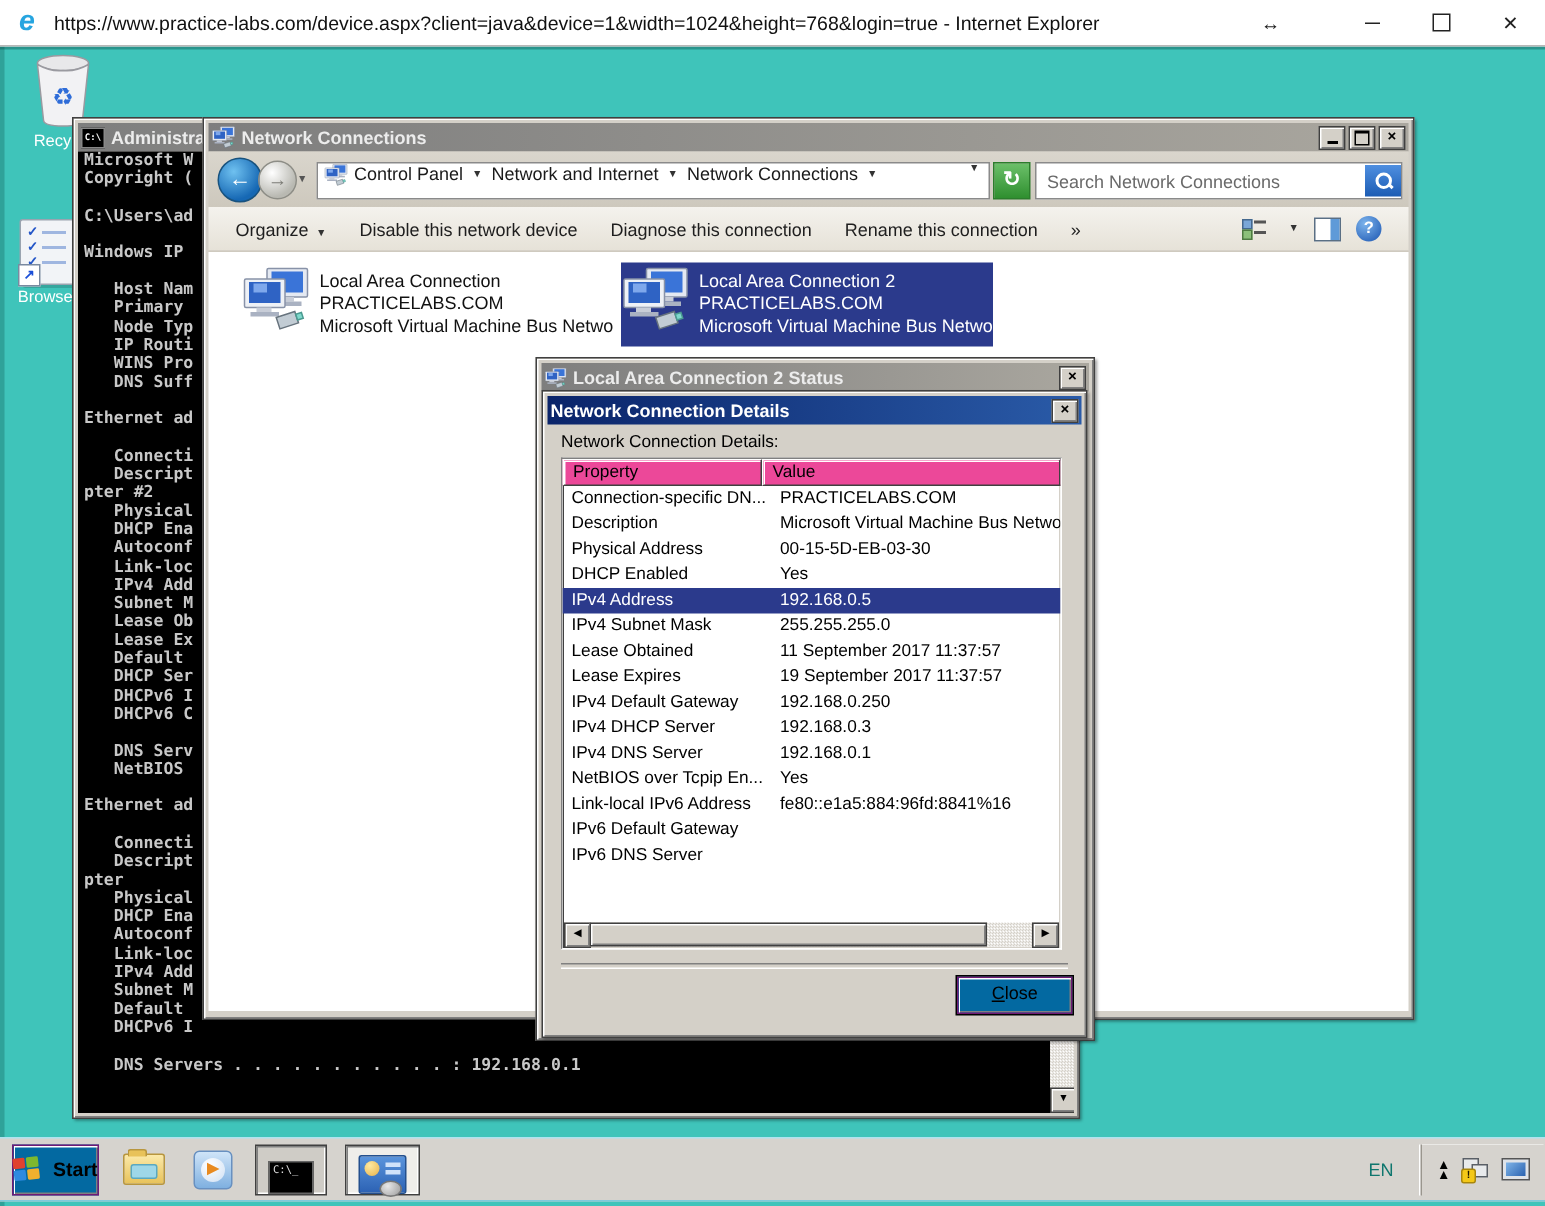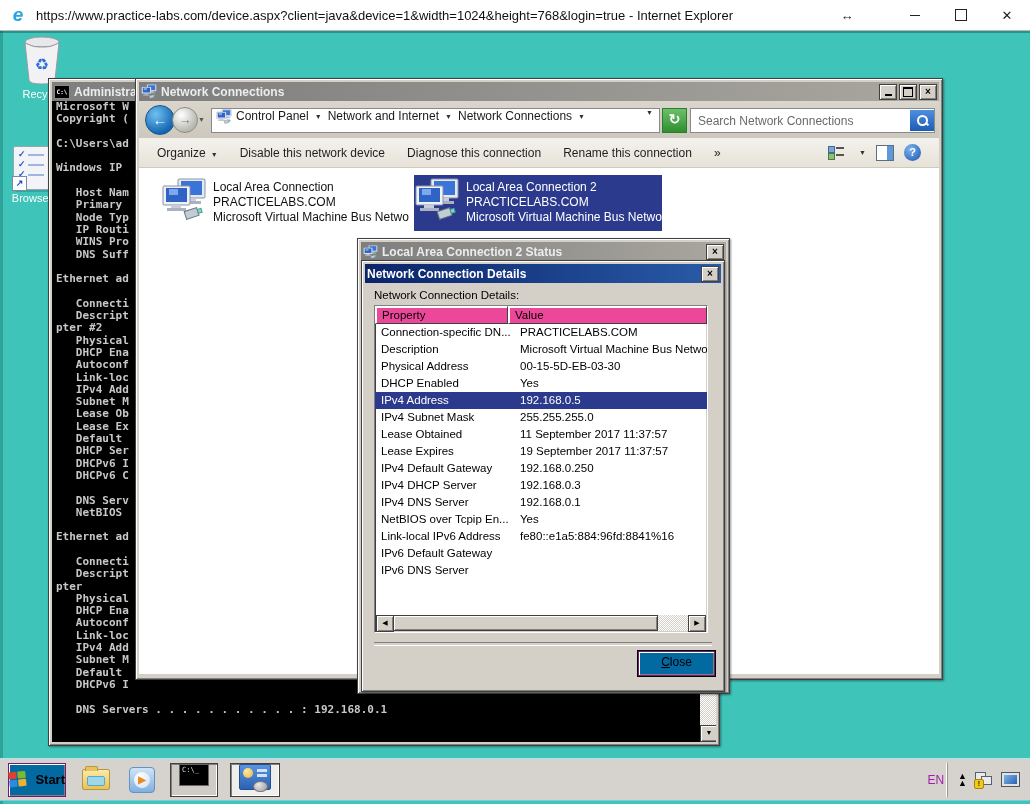--- a/index.html
+++ b/index.html
@@ -145,35 +145,35 @@
   .folder-ic{width:26px;height:19px;background:linear-gradient(#fbe9a9,#e8c25a);border:1px solid #b8963e;
     border-radius:2px;position:relative;}
   .folder-ic::before{content:"";position:absolute;left:2px;top:-4px;width:11px;height:4px;
     background:#e8c25a;border:1px solid #b8963e;border-bottom:none;border-radius:2px 2px 0 0;}
   .folder-ic::after{content:"";position:absolute;left:4px;top:6px;right:4px;bottom:3px;
     background:#9ed7e8;border:1px solid #5aa8c0;border-radius:2px;}
   .media-ic{width:24px;height:24px;border-radius:4px;background:linear-gradient(#cfe4f8,#7fb0e0);
     border:1px solid #6890c0;display:flex;align-items:center;justify-content:center;}
   .media-ic b{width:16px;height:16px;border-radius:50%;background:radial-gradient(circle at 35% 30%,#fff,#cfe0f4);
     color:#e88a20;font-size:10px;line-height:16px;text-align:center;}
-  .taskbtn{height:32px;margin-left:12px;padding:0 8px;display:flex;align-items:flex-start;justify-content:center;}
+  .taskbtn{height:32px;margin-left:12px;padding:0 8px;display:flex;align-items:flex-end;justify-content:center;}
   .task-cmd-ic{width:30px;height:22px;background:#000;border:1px solid #666;color:#ddd;
     font-size:7px;font-family:"DejaVu Sans Mono",monospace;line-height:9px;padding:1px 2px;box-sizing:border-box;}
   .pressed{box-shadow:inset 1px 1px 0 #808080, inset -1px -1px 0 #fff;border:1px solid #404040;background:#cfccc6;}
   .active-task{background:#efeeea;box-shadow:inset 1px 1px 0 #808080, inset -1px -1px 0 #fff;border:1px solid #404040;}
   .ncpanel-ic{width:30px;height:24px;background:linear-gradient(#5a94dc,#2c62b4);border:1px solid #24508e;
     border-radius:2px;position:relative;}
   .ncpanel-ic::before{content:"";position:absolute;left:3px;top:3px;width:10px;height:10px;border-radius:50%;
     background:radial-gradient(circle at 35% 30%,#ffe9a0,#e8b24a);}
   .ncpanel-ic u{position:absolute;right:3px;top:4px;width:10px;height:3px;background:#cfe2fa;}
   .ncpanel-ic u+u{top:9px;}
   .ncpanel-ic::after{content:"";position:absolute;right:2px;bottom:-3px;width:13px;height:9px;border-radius:50%;
     background:radial-gradient(circle at 35% 30%,#e8e8e8,#9a9a9a);border:1px solid #777;}
   .tray{margin-left:auto;display:flex;align-items:center;height:100%;}
-  .lang{font-size:12px;color:#a21caf;margin-right:3px;}
+  .lang{font-size:12px;color:#0f766e;margin-right:18px;}
   .tray-box{border-left:1px solid #9a968e;box-shadow:-1px 0 0 #fff;height:34px;
     display:flex;align-items:center;gap:8px;padding:0 10px;}
   .chev{font-size:9px;color:#000;line-height:7px;text-align:center;}
   .traynet{position:relative;width:18px;height:15px;}
   .traynet i{position:absolute;width:9px;height:7px;background:#e8eaec;border:1px solid #5a5f66;}
   .traynet i+i{left:6px;top:4px;}
   .traynet b{position:absolute;left:-1px;bottom:-2px;width:8px;height:8px;border-radius:2px;
     background:#f4c818;border:1px solid #a8860c;color:#201800;font-size:7px;line-height:7px;text-align:center;}
   .traymon{width:17px;height:13px;background:#dfe3e8;border:1px solid #555;position:relative;}
   .traymon::after{content:"";position:absolute;left:2px;top:2px;right:2px;bottom:2px;

